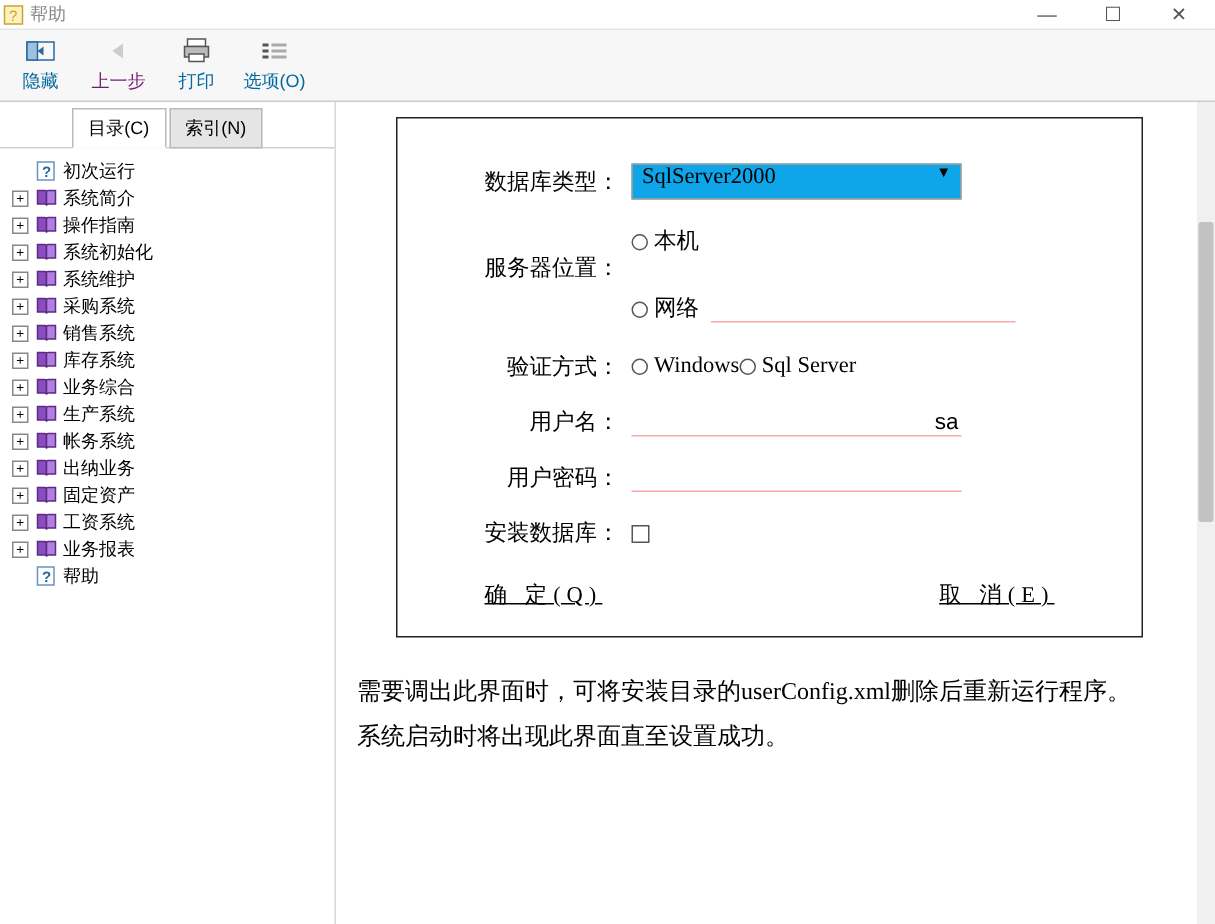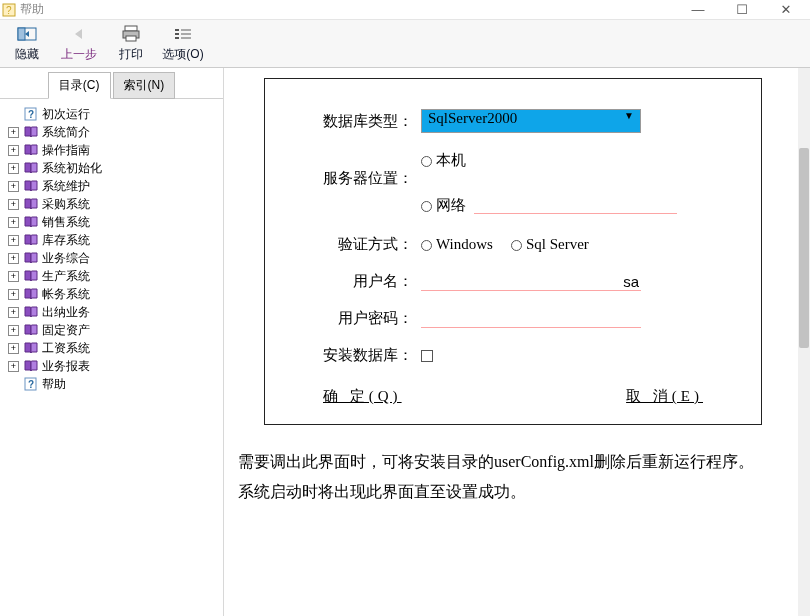--- a/index.html
+++ b/index.html
@@ -5,21 +5,21 @@
 * { box-sizing: border-box; margin: 0; padding: 0; }
 body { font-family: "Microsoft YaHei", SimSun, Arial, sans-serif; font-size: 12px; color: #000; background: #fff; width: 810px; height: 616px; overflow: hidden; }
 
 .titlebar { height: 20px; display: flex; align-items: center; padding: 0 2px; background: #fff; border-bottom: 1px solid #e5e5e5; }
 .titlebar .title-icon { width: 14px; height: 14px; margin-right: 4px; display: inline-flex; align-items: center; justify-content: center; }
 .titlebar .title-text { color: #888; font-size: 12px; flex: 1; }
 .titlebar .win-btns { display: flex; }
 .titlebar .win-btn { width: 44px; height: 20px; display: flex; align-items: center; justify-content: center; color: #555; font-size: 13px; }
 
 .toolbar { height: 48px; display: flex; align-items: center; gap: 6px; padding: 2px 4px; border-bottom: 1px solid #ccc; background: #f7f7f7; }
-.toolbar .tb-btn { display: flex; flex-direction: column; align-items: center; justify-content: center; min-width: 46px; height: 44px; font-size: 12px; color: #0f172a; cursor: pointer; }
+.toolbar .tb-btn { display: flex; flex-direction: column; align-items: center; justify-content: center; min-width: 46px; height: 44px; font-size: 12px; color: #0369a1; cursor: pointer; }
 .toolbar .tb-btn.disabled { color: #701a75; }
 .toolbar .tb-icon { width: 20px; height: 20px; margin-bottom: 2px; display: flex; align-items: center; justify-content: center; }
 
 .main { display: flex; height: 548px; }
 .sidebar { width: 224px; border-right: 1px solid #d8d8d8; display: flex; flex-direction: column; }
 .tabstrip { display: flex; border-bottom: 1px solid #d0d0d0; padding: 3px 4px 0 4px; gap: 2px; justify-content: center; }
 .tab { padding: 4px 10px; border: 1px solid #bbb; border-bottom: 1px solid #fff; background: #fff; font-size: 12px; cursor: pointer; position: relative; top: 1px; }
 .tab.active { background: #fff; }
 .tab.inactive { background: #e5e5e5; border-bottom: 1px solid #bbb; }
 
@@ -307,21 +307,21 @@
         <div class="form-row" style="align-items:flex-start;">
           <div class="lbl" style="padding-top:18px;">服务器位置：</div>
           <div class="ctl" style="flex-direction:column; align-items:flex-start; gap:26px;">
             <label><span class="radio-dot"></span><span>本机</span></label>
             <label><span class="radio-dot"></span><span>网络</span>&nbsp;&nbsp;<input class="underline-input" style=""></label>
           </div>
         </div>
 
         <div class="form-row" style="margin-top:20px;">
           <div class="lbl">验证方式：</div>
-          <div class="ctl" style="gap:18px;">
+          <div class="ctl" style="gap:0;">
             <label><span class="radio-dot"></span><span>Windows</span></label>
             <label><span class="radio-dot"></span><span>Sql Server</span></label>
           </div>
         </div>
 
         <div class="form-row">
           <div class="lbl">用户名：</div>
           <div class="ctl">
               <input class="underline-input" style="min-width: 220px;" value="sa">
             </div>

